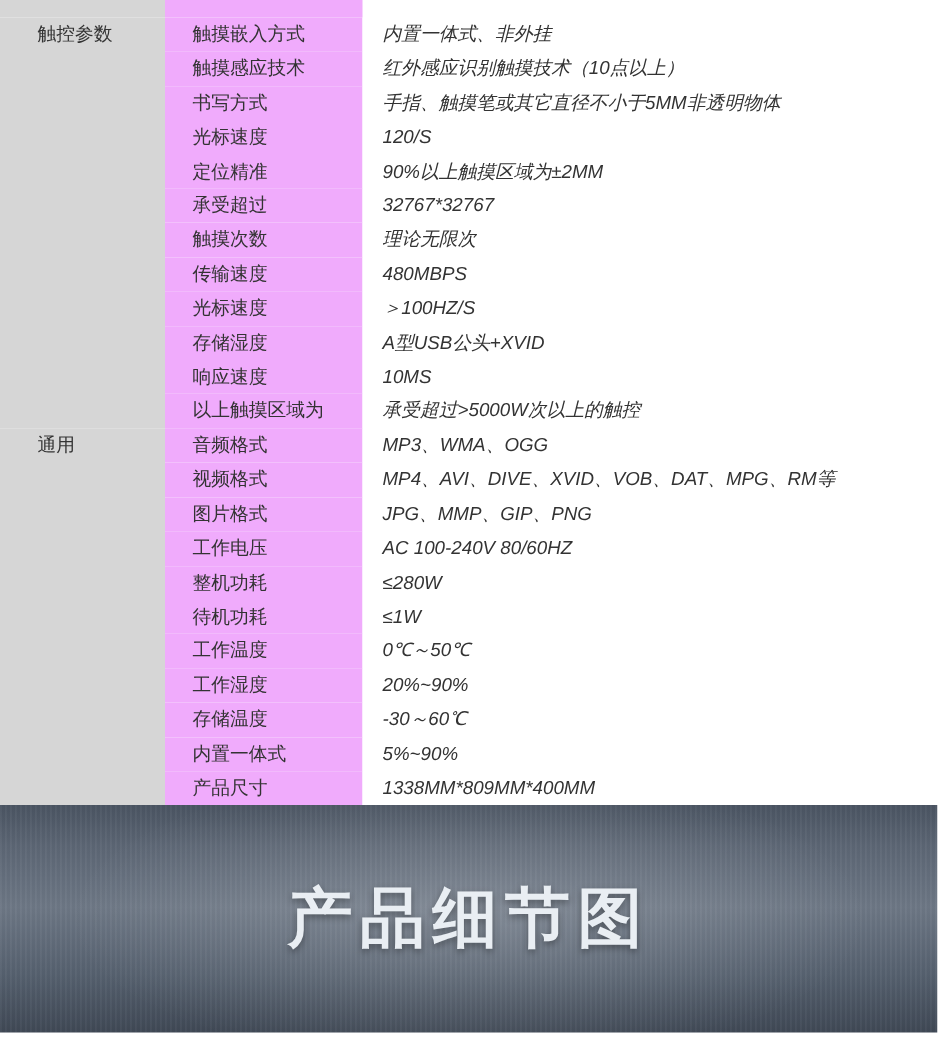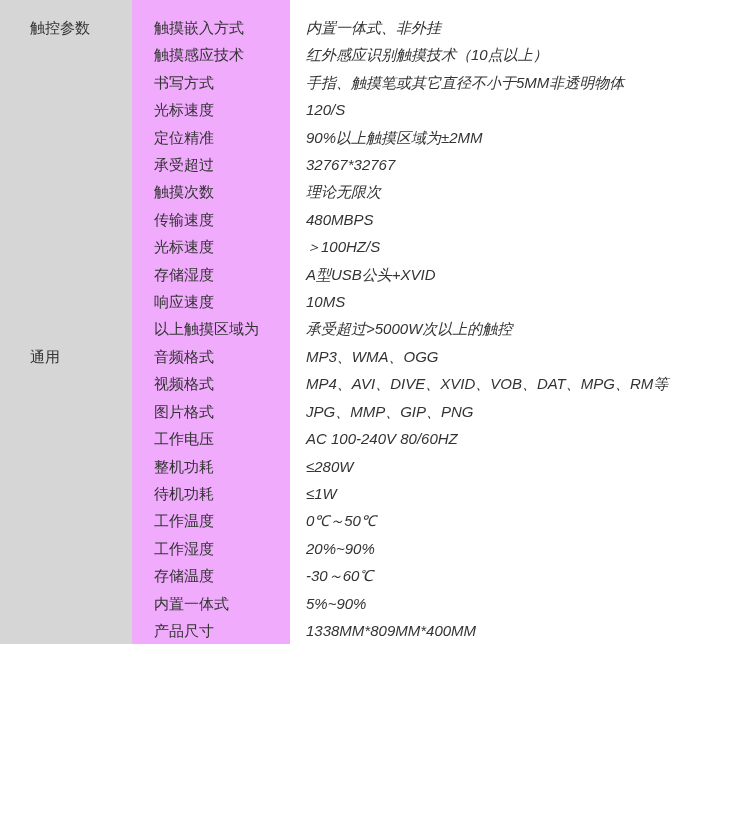--- a/index.html
+++ b/index.html
@@ -225,14 +225,17 @@
         <td class="col-value"><span>5%~90%</span></td>
       </tr>
       <tr>
         <td class="col-item"><span>产品尺寸</span></td>
         <td class="col-value"><span>1338MM*809MM*400MM</span></td>
       </tr>
 
     </tbody>
   </table>
 
+  <div class="banner">
+    <div class="banner-title">产品细节图</div>
+  </div>
 
 </div>
 
 </body></html>

